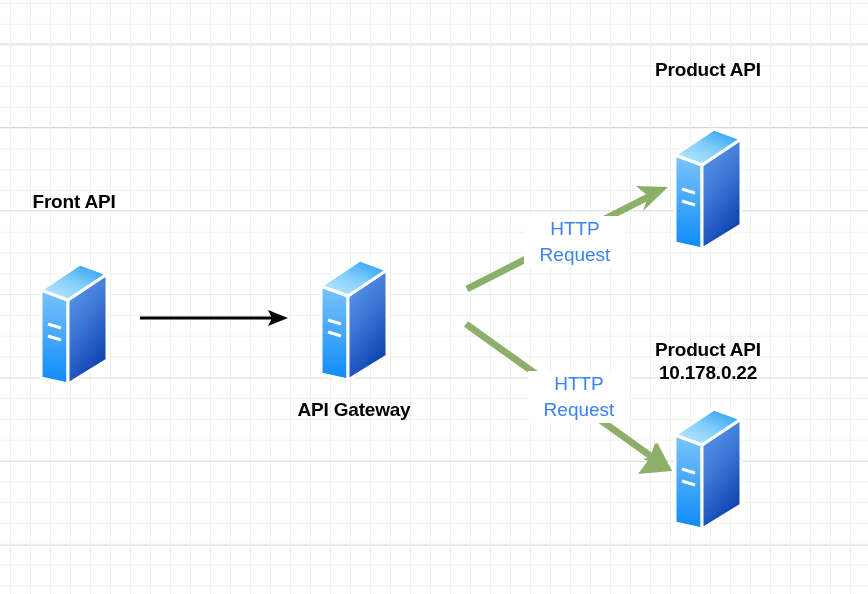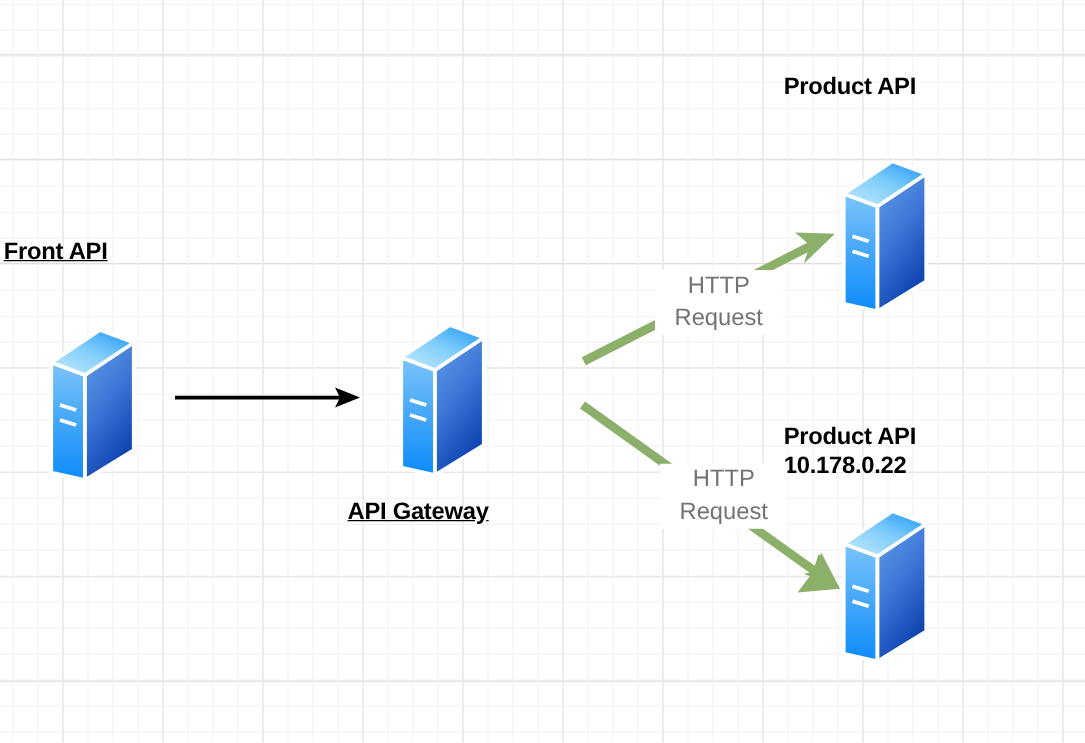--- a/index.html
+++ b/index.html
@@ -42,37 +42,37 @@
   .node {
     position: absolute;
   }
   .node-icon {
     position: absolute;
     width: 72px;
     height: 124px;
   }
   .node-label {
     position: absolute;
-    text-align: left;
+    text-align: center;
     font-family: "Liberation Sans", sans-serif;
     font-weight: bold;
     font-size: 19px;
     line-height: 23px;
     color: #000000;
     white-space: nowrap;
     letter-spacing: -0.2px;
   }
   .edge-label {
     position: absolute;
     text-align: center;
     font-family: "Liberation Sans", sans-serif;
     font-weight: normal;
     font-size: 19px;
     line-height: 26px;
-    color: #737373;
+    color: #3b82f6;
     white-space: nowrap;
     background: #ffffff;
     padding: 0 3px;
   }
 </style>
 </head>
 <body>
 
 <div id="canvas">
 
@@ -114,34 +114,34 @@
   </svg>
 
   <div class="node" style="left:38px; top:260px;">
     <svg class="node-icon" viewBox="0 0 72 124" width="72" height="124" xmlns="http://www.w3.org/2000/svg">
       <polygon points="3,30 3,118 30,124 30,40" fill="url(#gradLeft)" stroke="#ffffff" stroke-width="3" stroke-linejoin="round"></polygon>
       <polygon points="30,40 30,124 69,100 69,14" fill="url(#gradRight)" stroke="#ffffff" stroke-width="3" stroke-linejoin="round"></polygon>
       <polygon points="3,30 30,40 69,14 42,4" fill="url(#gradTop)" stroke="#ffffff" stroke-width="3" stroke-linejoin="round"></polygon>
       <line x1="10" y1="64" x2="23" y2="68" stroke="#ffffff" stroke-width="3"></line>
       <line x1="10" y1="76" x2="23" y2="80" stroke="#ffffff" stroke-width="3"></line>
     </svg>
-    <div class="node-label" style="left:-35px; top:-70px; width:142px;text-decoration:underline;">
+    <div class="node-label" style="left:-35px; top:-70px; width:142px;">
       <div>Front API</div>
     </div>
   </div>
 
   <div class="node" style="left:318px; top:256px;">
     <svg class="node-icon" viewBox="0 0 72 124" width="72" height="124" xmlns="http://www.w3.org/2000/svg">
       <polygon points="3,30 3,118 30,124 30,40" fill="url(#gradLeft)" stroke="#ffffff" stroke-width="3" stroke-linejoin="round"></polygon>
       <polygon points="30,40 30,124 69,100 69,14" fill="url(#gradRight)" stroke="#ffffff" stroke-width="3" stroke-linejoin="round"></polygon>
       <polygon points="3,30 30,40 69,14 42,4" fill="url(#gradTop)" stroke="#ffffff" stroke-width="3" stroke-linejoin="round"></polygon>
       <line x1="10" y1="64" x2="23" y2="68" stroke="#ffffff" stroke-width="3"></line>
       <line x1="10" y1="76" x2="23" y2="80" stroke="#ffffff" stroke-width="3"></line>
     </svg>
-    <div class="node-label" style="left:-40px; top:142px; width:152px;text-decoration:underline;">
+    <div class="node-label" style="left:-40px; top:142px; width:152px;">
       <div>API Gateway</div>
     </div>
   </div>
 
   <div class="node" style="left:672px; top:125px;">
     <svg class="node-icon" viewBox="0 0 72 124" width="72" height="124" xmlns="http://www.w3.org/2000/svg">
       <polygon points="3,30 3,118 30,124 30,40" fill="url(#gradLeft)" stroke="#ffffff" stroke-width="3" stroke-linejoin="round"></polygon>
       <polygon points="30,40 30,124 69,100 69,14" fill="url(#gradRight)" stroke="#ffffff" stroke-width="3" stroke-linejoin="round"></polygon>
       <polygon points="3,30 30,40 69,14 42,4" fill="url(#gradTop)" stroke="#ffffff" stroke-width="3" stroke-linejoin="round"></polygon>
       <line x1="10" y1="64" x2="23" y2="68" stroke="#ffffff" stroke-width="3"></line>

